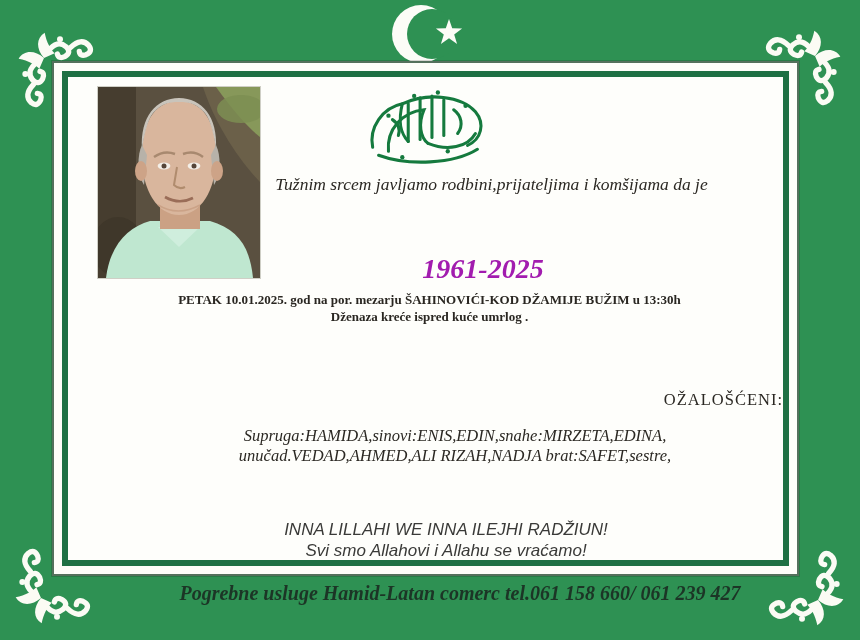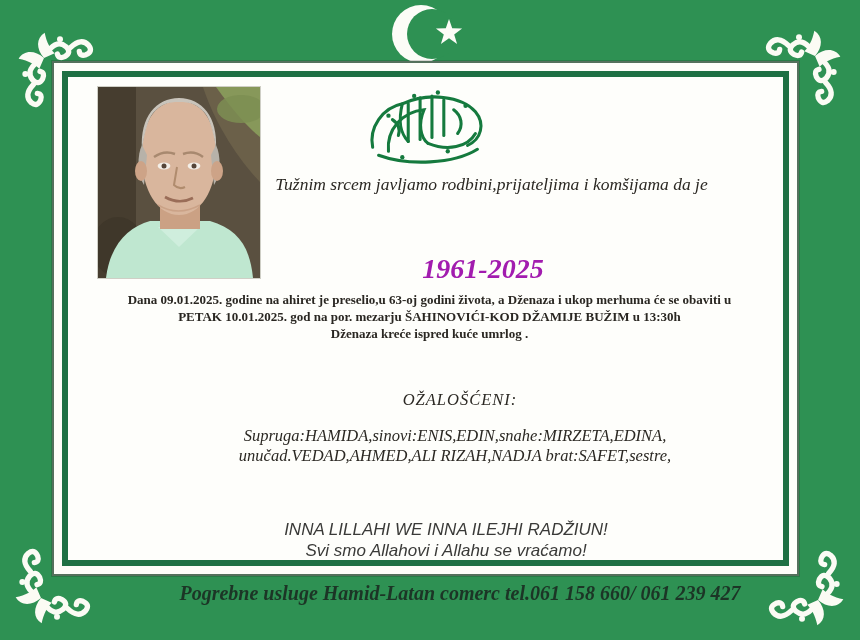--- a/index.html
+++ b/index.html
@@ -31,22 +31,22 @@
   .calligraphy{position:absolute;left:290px;top:13px;width:140px;height:84px;}
 
   .txt{position:absolute;right:0;text-align:center;color:#26231e;white-space:nowrap;}
   .intro{left:132px;top:97px;font-style:italic;font-size:17.5px;color:#2b2823;}
   .name {left:134px;top:138px;font-style:italic;font-weight:bold;font-size:30px;
          letter-spacing:.5px;color:#211e1a;margin:0;}
   .years{left:115px;top:176px;font-style:italic;font-weight:bold;font-size:28px;
          color:#a21caf;}
   .details{left:10px;right:2px;top:214px;font-weight:bold;font-size:13px;
            line-height:17px;color:#2a2722;}
-  .heading{left:69px;top:313px;font-style:italic;font-size:16.5px;
-           letter-spacing:1px;color:#2b2823;}
+  .heading{left:69px;top:313px;font-size:16.5px;
+           letter-spacing:1px;color:#2b2823;text-align:right;}
   .mourners{left:59px;top:349px;font-style:italic;font-size:16.5px;
             line-height:19.5px;color:#2b2823;text-align:center;}
   .prayer{left:41px;top:442px;font-family:"Liberation Sans", sans-serif;
           font-style:italic;font-size:17px;line-height:21px;color:#3a3a38;}
 
   .footer{position:absolute;left:60px;right:0;top:582px;text-align:center;
           font-style:italic;font-weight:bold;font-size:20px;color:#1c3526;}
 </style>
 </head>
 <body>
@@ -171,21 +171,20 @@
             <circle cx="44" cy="68" r="2.2"></circle>
         </g>
       </svg>
 
       <div class="txt intro">Tužnim srcem javljamo rodbini,prijateljima i komšijama da je</div>
 
 
       <div class="txt years">1961-2025</div>
 
       <div class="txt details">
-        <div>Dana 09.01.2025. godine na ahiret je preselio,u 63-oj godini  života, a Dženaza i ukop  merhuma će se obaviti u</div>
         <div>PETAK  10.01.2025. god na por. mezarju  ŠAHINOVIĆI-KOD DŽAMIJE BUŽIM u 13:30h</div>
         <div>Dženaza kreće ispred kuće umrlog .</div>
       </div>
 
       <div class="txt heading">OŽALOŠĆENI:</div>
 
       <div class="txt mourners">
         <div>Supruga:HAMIDA,sinovi:ENIS,EDIN,snahe:MIRZETA,EDINA,</div>
         <div>unučad.VEDAD,AHMED,ALI RIZAH,NADJA brat:SAFET,sestre,</div>
       </div>

